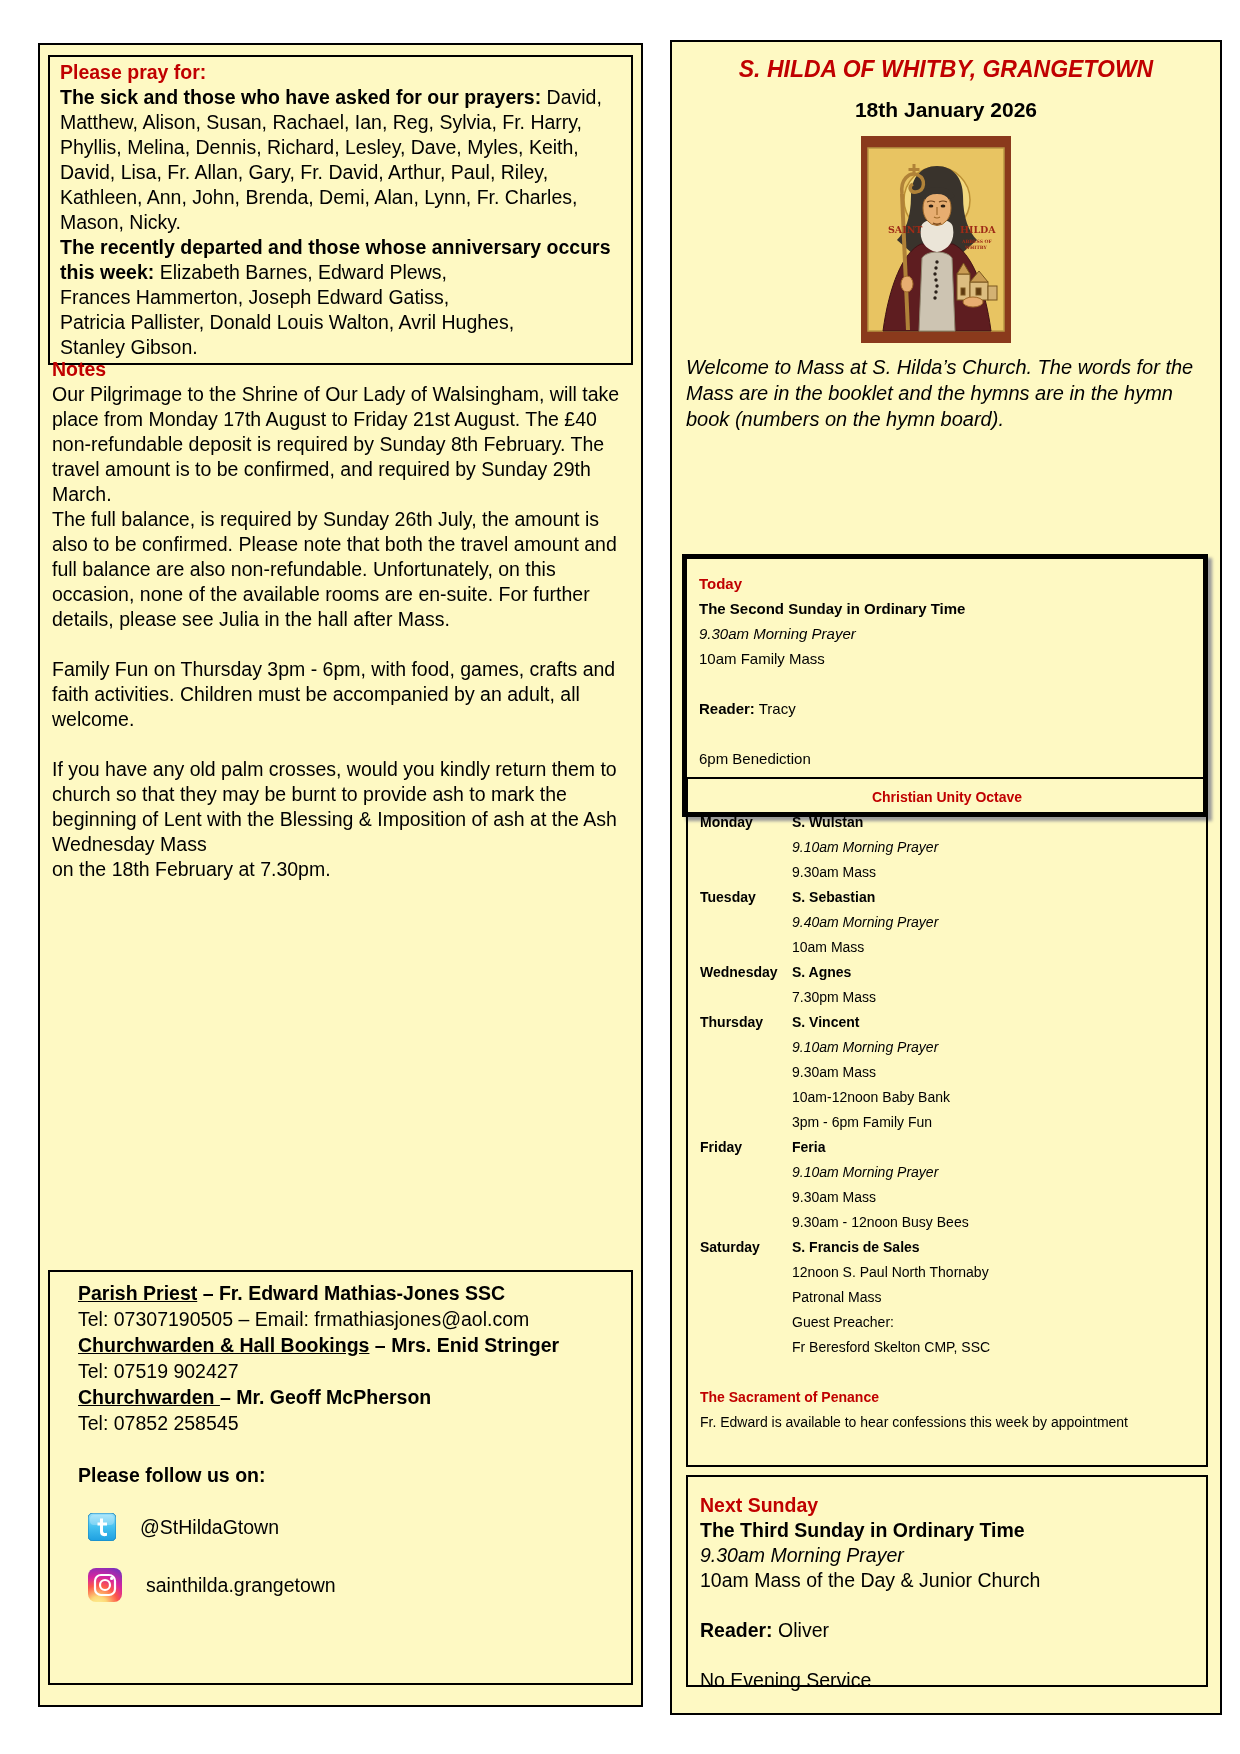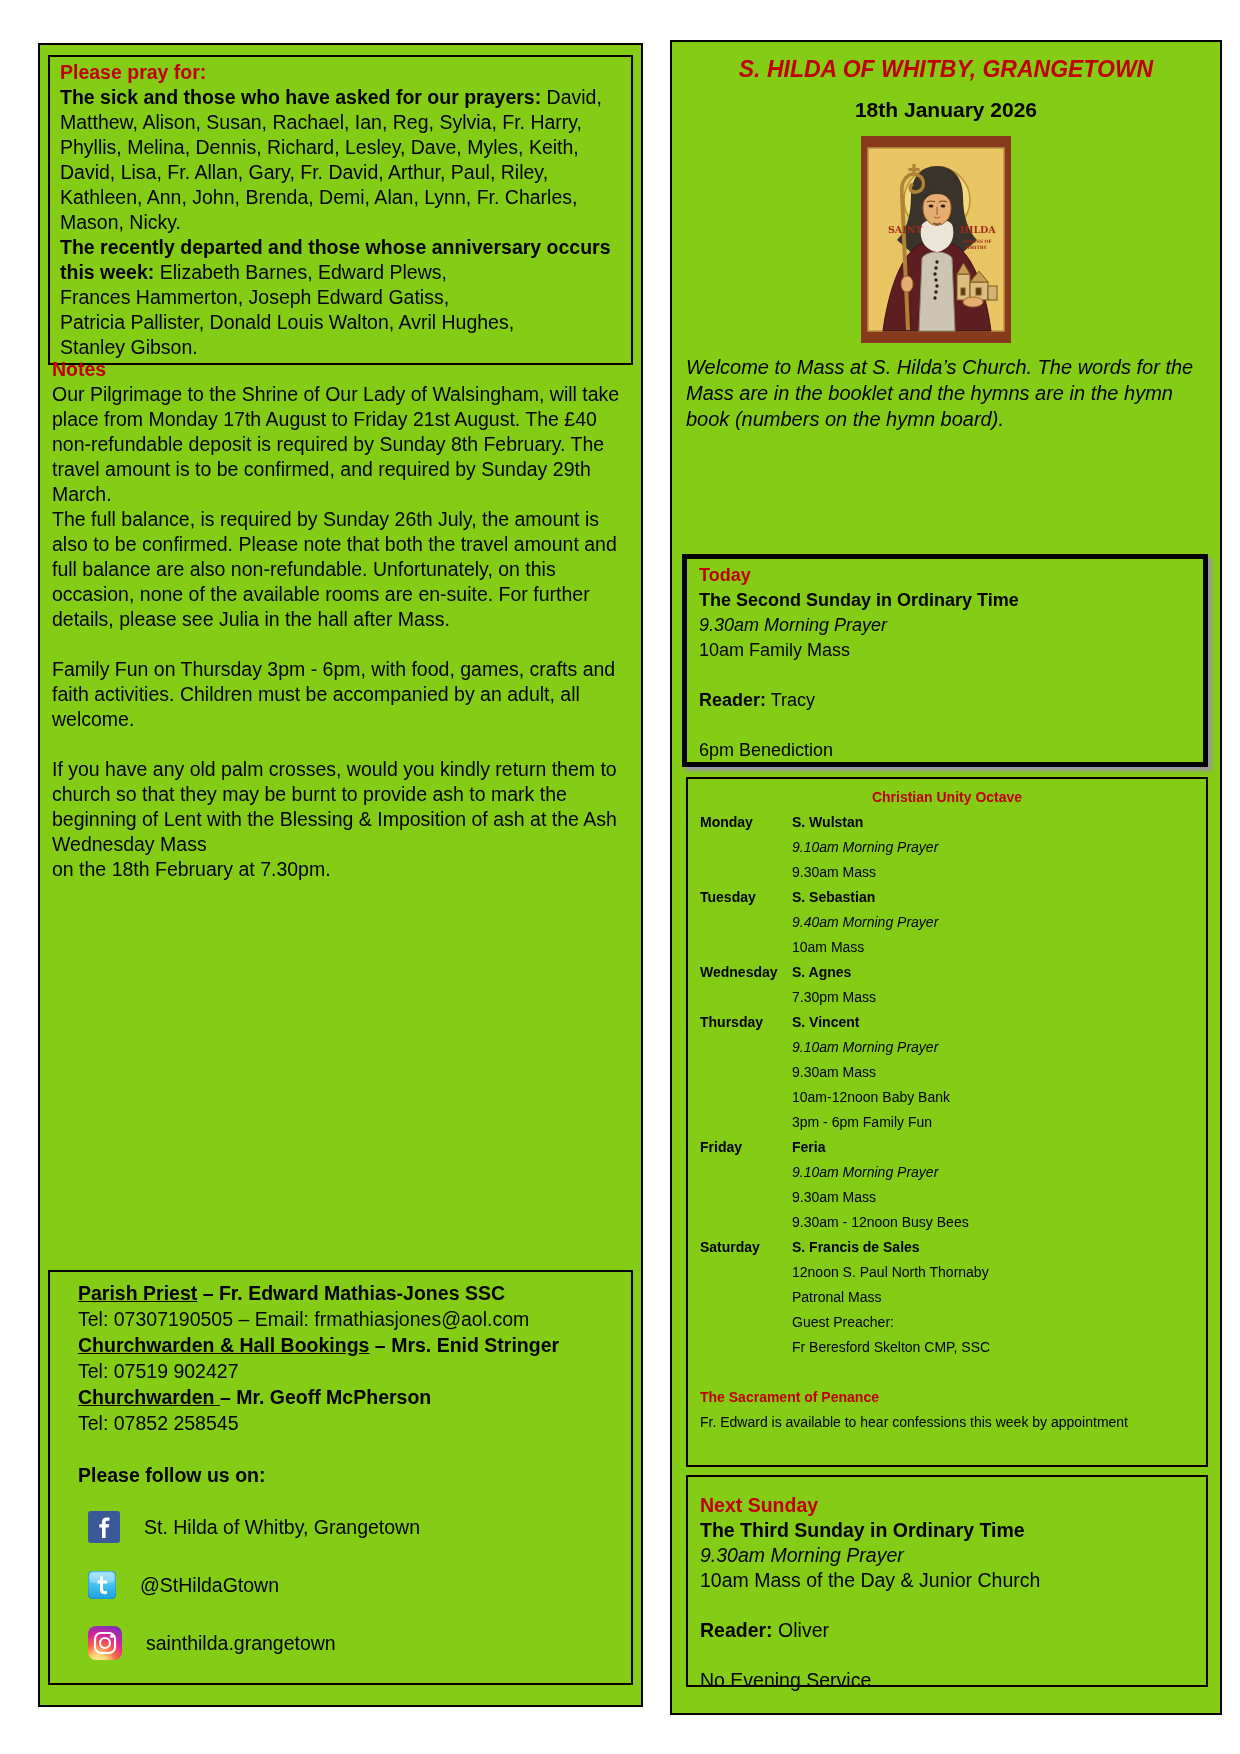--- a/index.html
+++ b/index.html
@@ -1,19 +1,19 @@
 <!DOCTYPE html>
 <html style="--accent: #C00000;"><head>
 <meta charset="utf-8">
 <style>
   * { box-sizing: border-box; margin: 0; padding: 0; }
   html, body { width: 1240px; height: 1754px; background: #fff; overflow: hidden; }
   body { position: relative; font-family: "Liberation Sans", "DejaVu Sans", sans-serif; color: #000; }
 
-  .col { position: absolute; border: 2px solid #000; background: #84cc16; }
+  .col { position: absolute; border: 2px solid #000; background: #fef9c3; }
   #left-col  { left: 38px;  top: 43px; width: 605px; height: 1664px; }
   #right-col { left: 670px; top: 40px; width: 552px; height: 1675px; }
 
   .b { font-weight: bold; }
   .i { font-style: italic; }
   .u { text-decoration: underline; }
   .red { color: var(--accent, #C00000); }
   .gap { height: 25px; }
   .gap26 { height: 26px; }
 
@@ -27,23 +27,23 @@
   .social-row svg { flex: none; }
 
   
   .church-name { position: absolute; top: 14px; left: 0; right: 0; text-align: center;
                  font-size: 23px; font-weight: bold; color: var(--accent, #C00000); font-style: italic; }
   .bulletin-date { position: absolute; top: 56px; left: 0; right: 0; text-align: center;
                    font-size: 21px; font-weight: bold; }
   .icon-wrap { position: absolute; top: 94px; left: 50%; margin-left: -85px; width: 178px; height: 207px; }
   .welcome { position: absolute; top: 312px; left: 14px; right: 12px; font-style: italic;
              font-size: 20px; line-height: 26px; }
-  .today-box { position: absolute; left: 10px; right: 12px; top: 512px; height: 213px;
-               border: 5px solid #000; box-shadow: 4px 4px 3px #999; padding: 4px 12px;
-               font-size: 18px; line-height: 25px; }
+  .today-box { position: absolute; left: 10px; right: 12px; top: 512px; height: 263px;
+               border: 5px solid #000; box-shadow: 4px 4px 3px #999; padding: 12px 12px;
+               font-size: 15px; line-height: 25px; }
   .week-box { position: absolute; left: 14px; right: 12px; top: 735px; height: 690px;
               border: 2px solid #000; padding: 6px 12px; font-size: 14px; line-height: 25px; }
   .week-title { text-align: center; font-weight: bold; color: var(--accent, #C00000); }
   .srow { display: flex; }
   .sday { flex: 0 0 auto; min-width: 92px; padding-right: 4px; font-weight: bold; white-space: nowrap; }
   .slines { flex: 1; }
   .next-box { position: absolute; left: 14px; right: 12px; top: 1433px; height: 212px;
               border: 2px solid #000; padding: 16px 12px; font-size: 19.5px; line-height: 25px; }
   .penance { margin-top: 25px; }
 
@@ -89,27 +89,20 @@
       <span class="b u">Churchwarden &amp; Hall Bookings</span><span class="b"> – Mrs. Enid Stringer</span>
     </div>
     <div>Tel: 07519 902427</div>
     <div>
       <span class="b u">Churchwarden </span><span class="b">– Mr. Geoff McPherson</span>
     </div>
     <div>Tel: 07852 258545</div>
     <div class="gap26"></div>
     <div class="b">Please follow us on:</div>
 
-    <div class="social-row">
-      <svg width="32" height="32" viewBox="0 0 32 32">
-        <rect width="32" height="32" rx="3" fill="#3B5998"></rect>
-        <path fill="#fff" d="M21.5 6.5h-3.2c-2.6 0-4.3 1.7-4.3 4.4v2.3h-2.7v3.4h2.7V27h3.6V16.6h3l.5-3.4h-3.5v-1.9c0-1 .4-1.5 1.5-1.5h2.4z"></path>
-      </svg>
-      <span>St. Hilda of Whitby, Grangetown</span>
-    </div>
 
     <div class="social-row">
       <svg width="28" height="28" viewBox="0 0 28 28">
         <defs>
           <linearGradient id="twg" x1="0" y1="0" x2="0" y2="1">
             <stop offset="0" stop-color="#9BE0F9"></stop>
               <stop offset="0.5" stop-color="#45C1F0"></stop>
               <stop offset="1" stop-color="#1D9FE0"></stop>
           </linearGradient>
         </defs>

